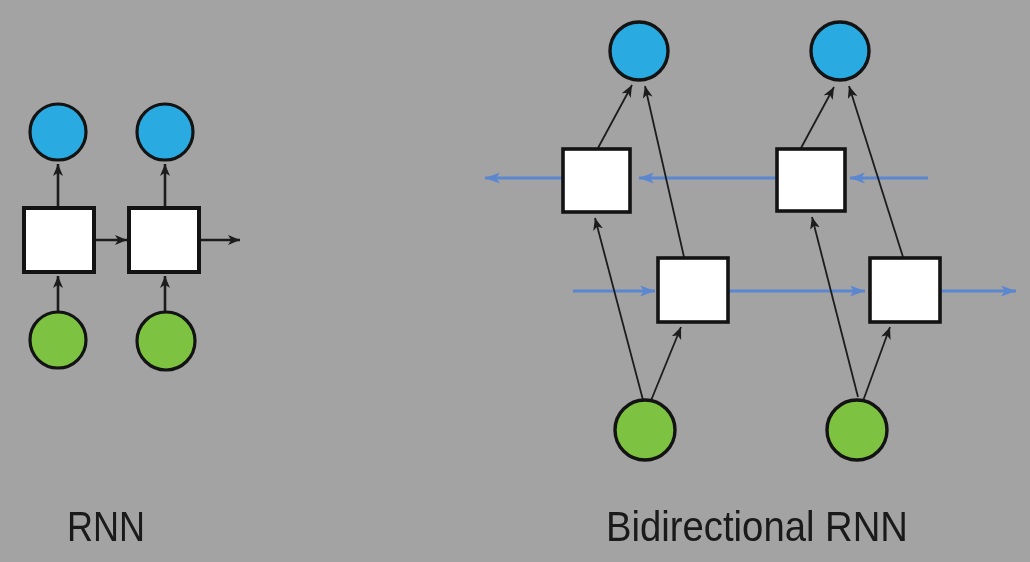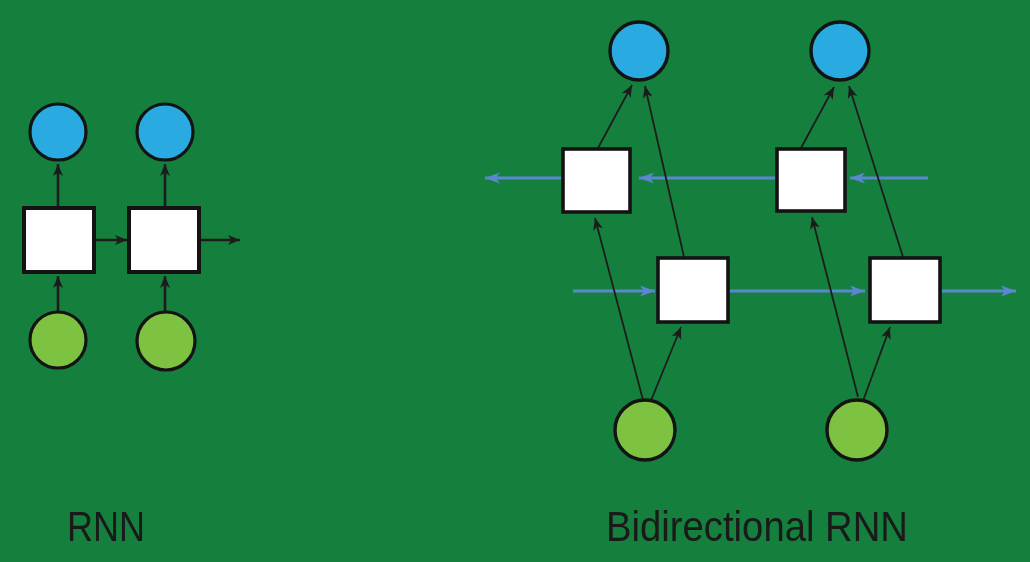--- a/index.html
+++ b/index.html
@@ -4,21 +4,21 @@
 <style>
   html, body {
     margin: 0;
     padding: 0;
     background: #ffffff;
   }
   .figure {
     position: relative;
     width: 1030px;
     height: 562px;
-    background: #15803d;
+    background: #a3a3a3;
     overflow: hidden;
   }
   svg { display: block; }
   .node-rect {
     fill: var(--hidden-node, #ffffff);
     stroke: var(--node-stroke, #111111);
   }
   .node-output {
     fill: var(--output-node, #29abe2);
     stroke: var(--node-stroke, #111111);

